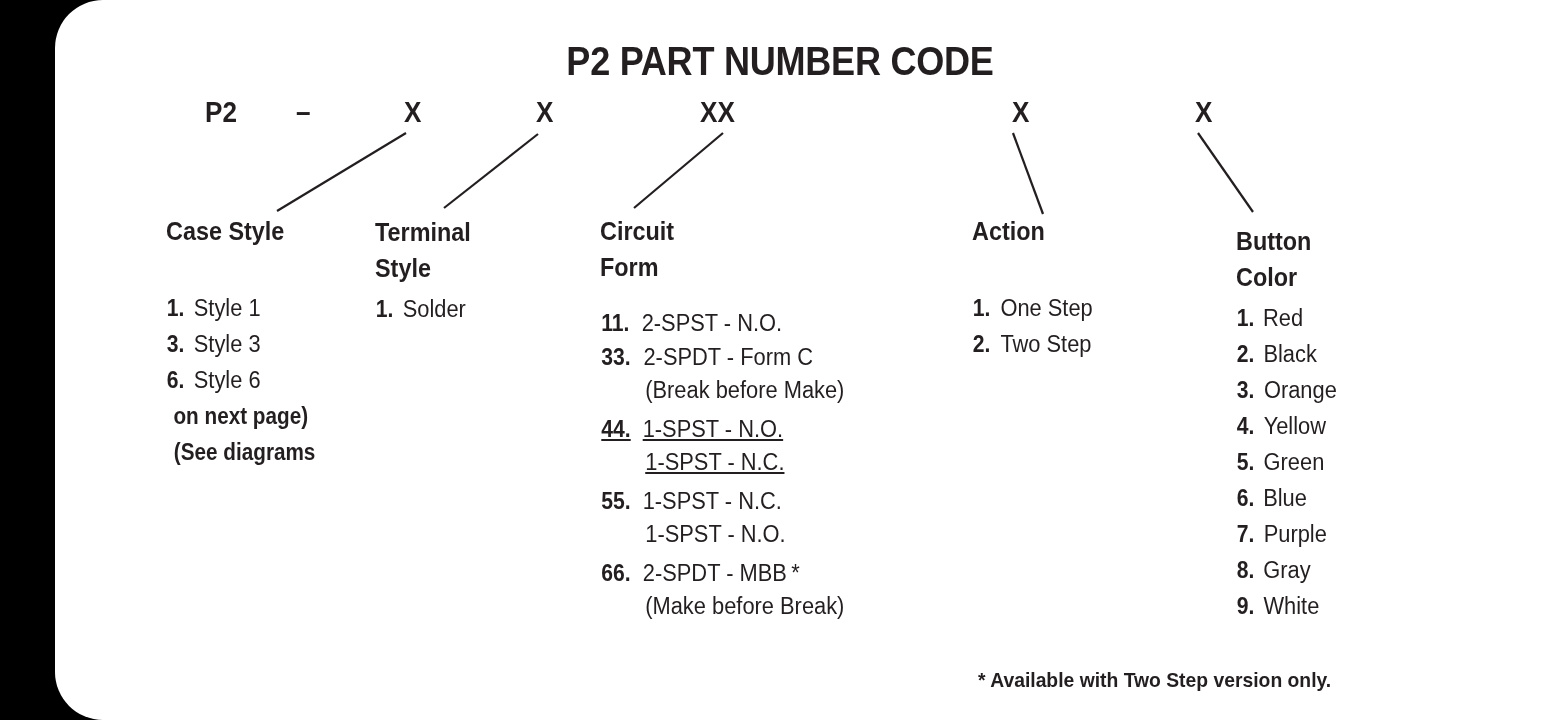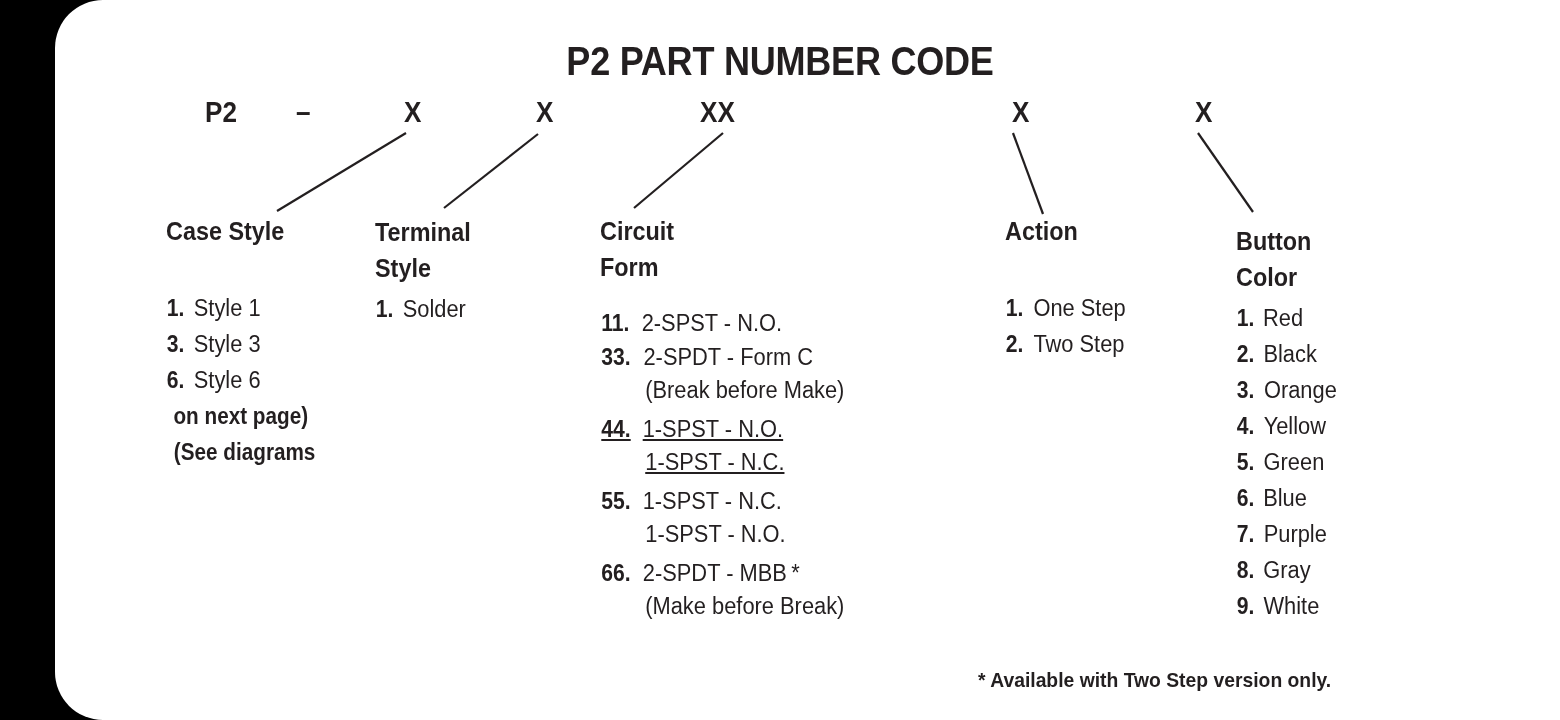--- a/index.html
+++ b/index.html
@@ -236,21 +236,21 @@
             <div class="item two-line" style="margin-bottom: 6px;">
               <div class="first">
                 <span class="num">66.</span>
                 <span class="txt">2-SPDT - MBB</span>
                 <span class="txt star">*</span>
               </div>
               <div class="subline" style="margin-left: 40px;">(Make before Break)</div>
             </div>
           </div>
         </div>
-        <div class="col" style="left: 973px; top: 213px;">
+        <div class="col" style="left: 940px; top: 213px;">
           <div class="col-head">
             <div>Action</div>
           </div>
           <div class="col-list" style="top: 77px;">
             <div class="item">
               <span class="num">1.</span>
               <span class="txt">One Step</span>
             </div>
             <div class="item">
               <span class="num">2.</span>

